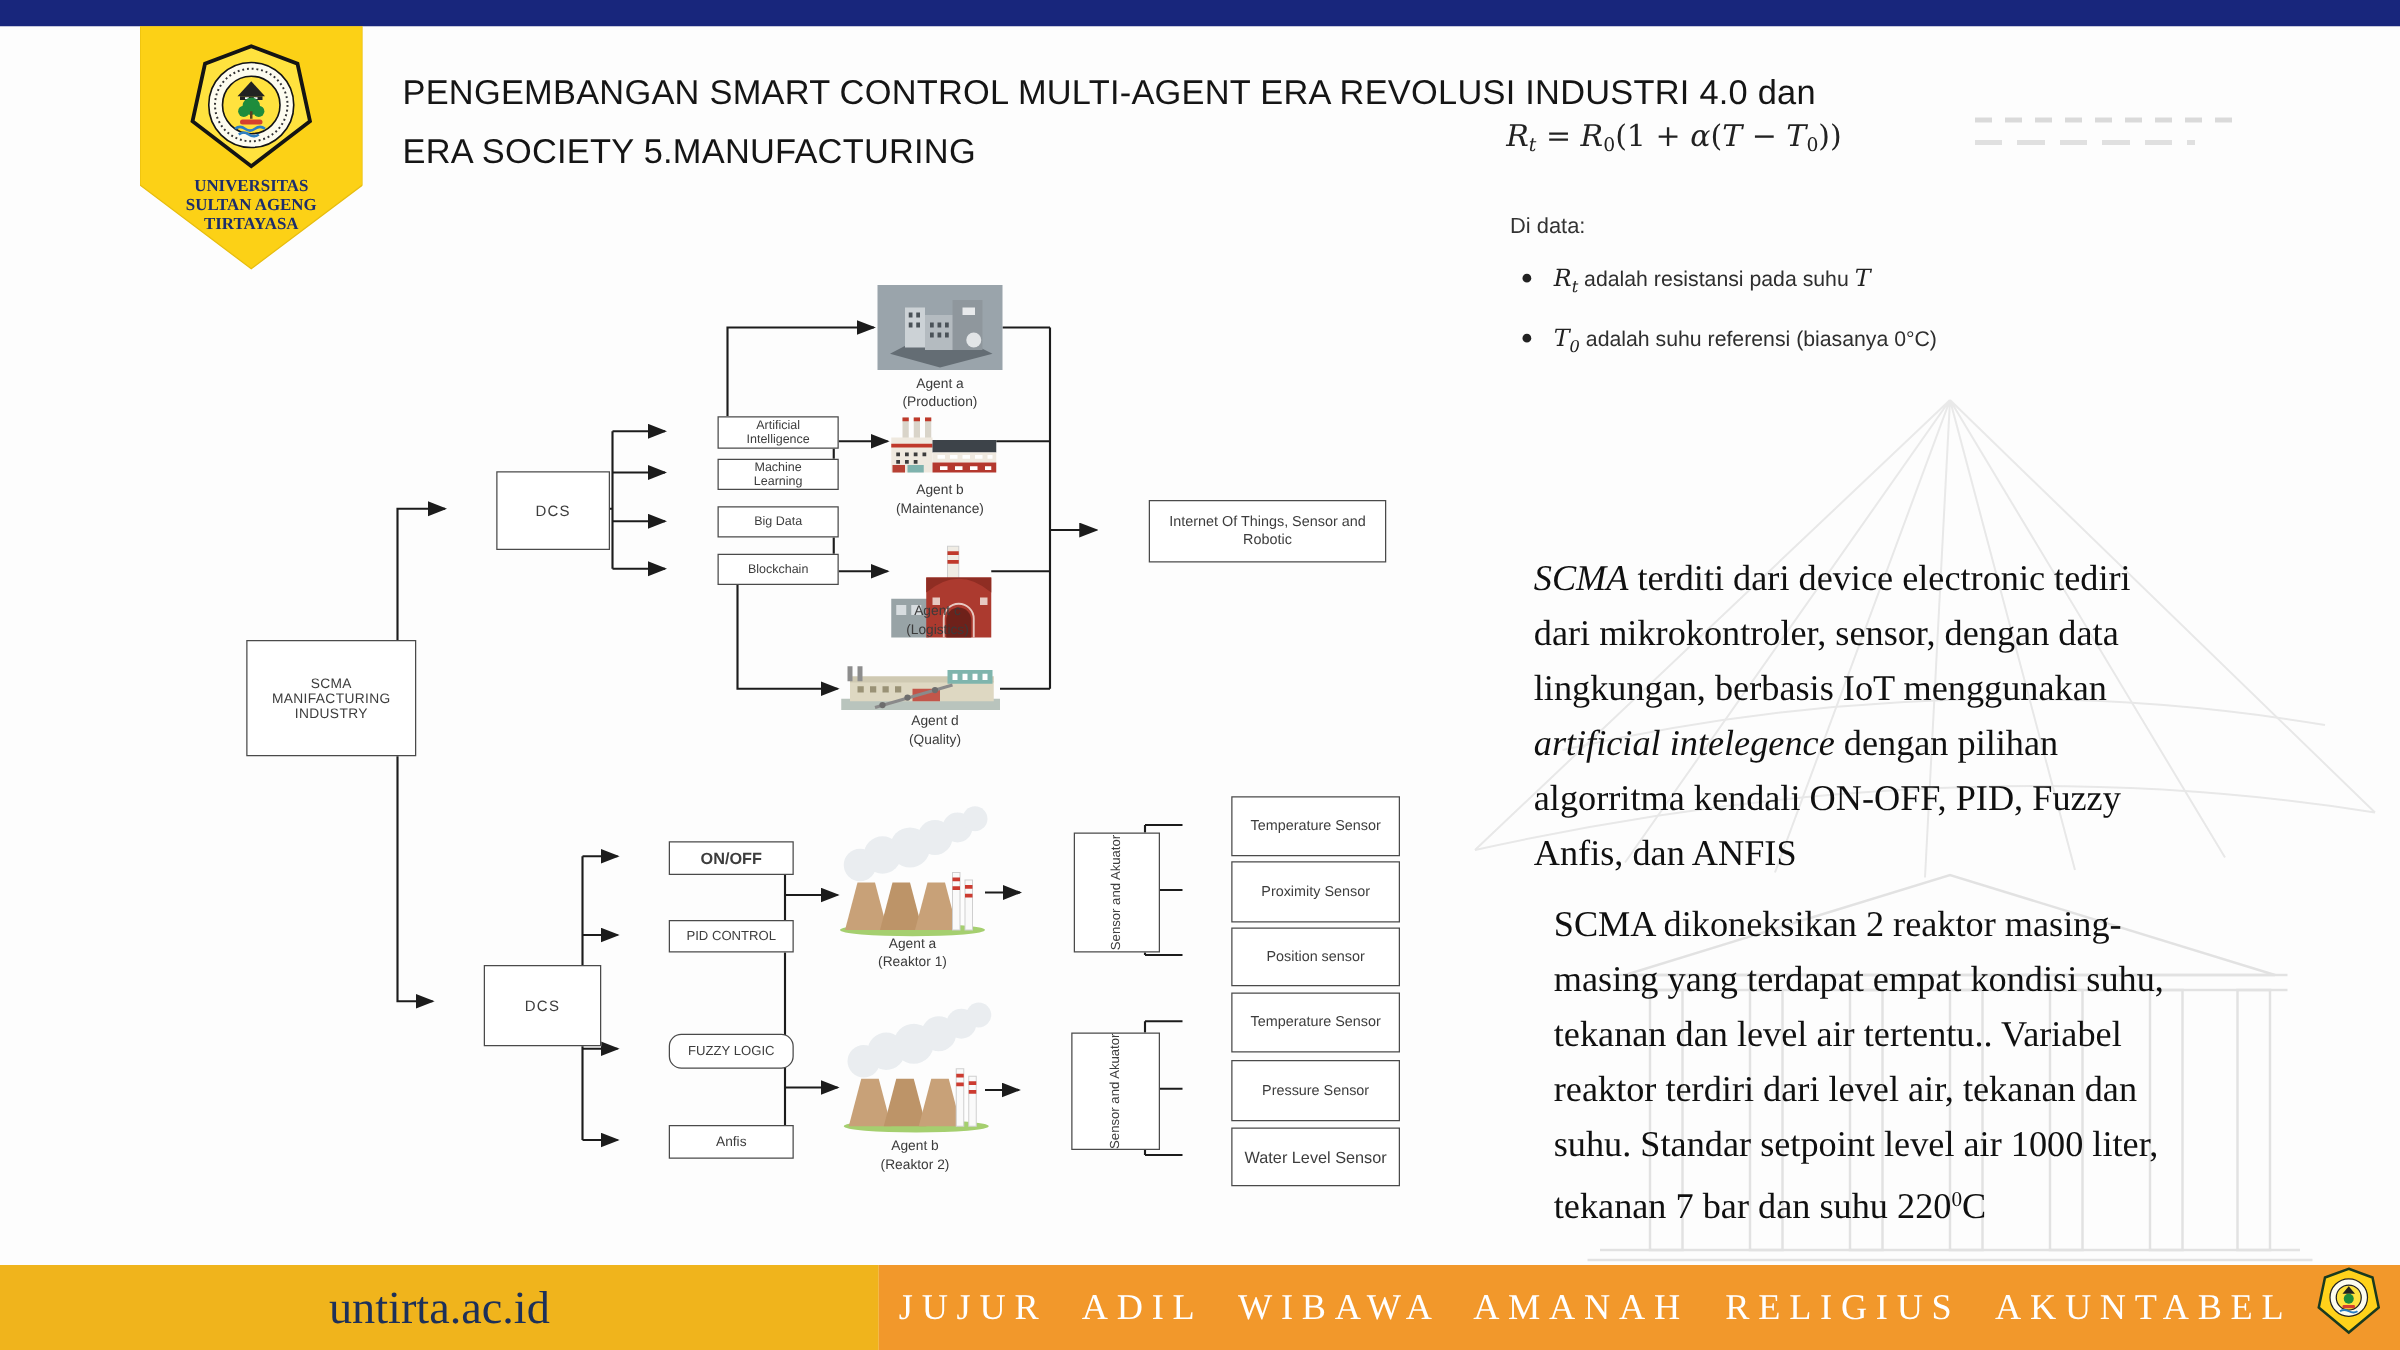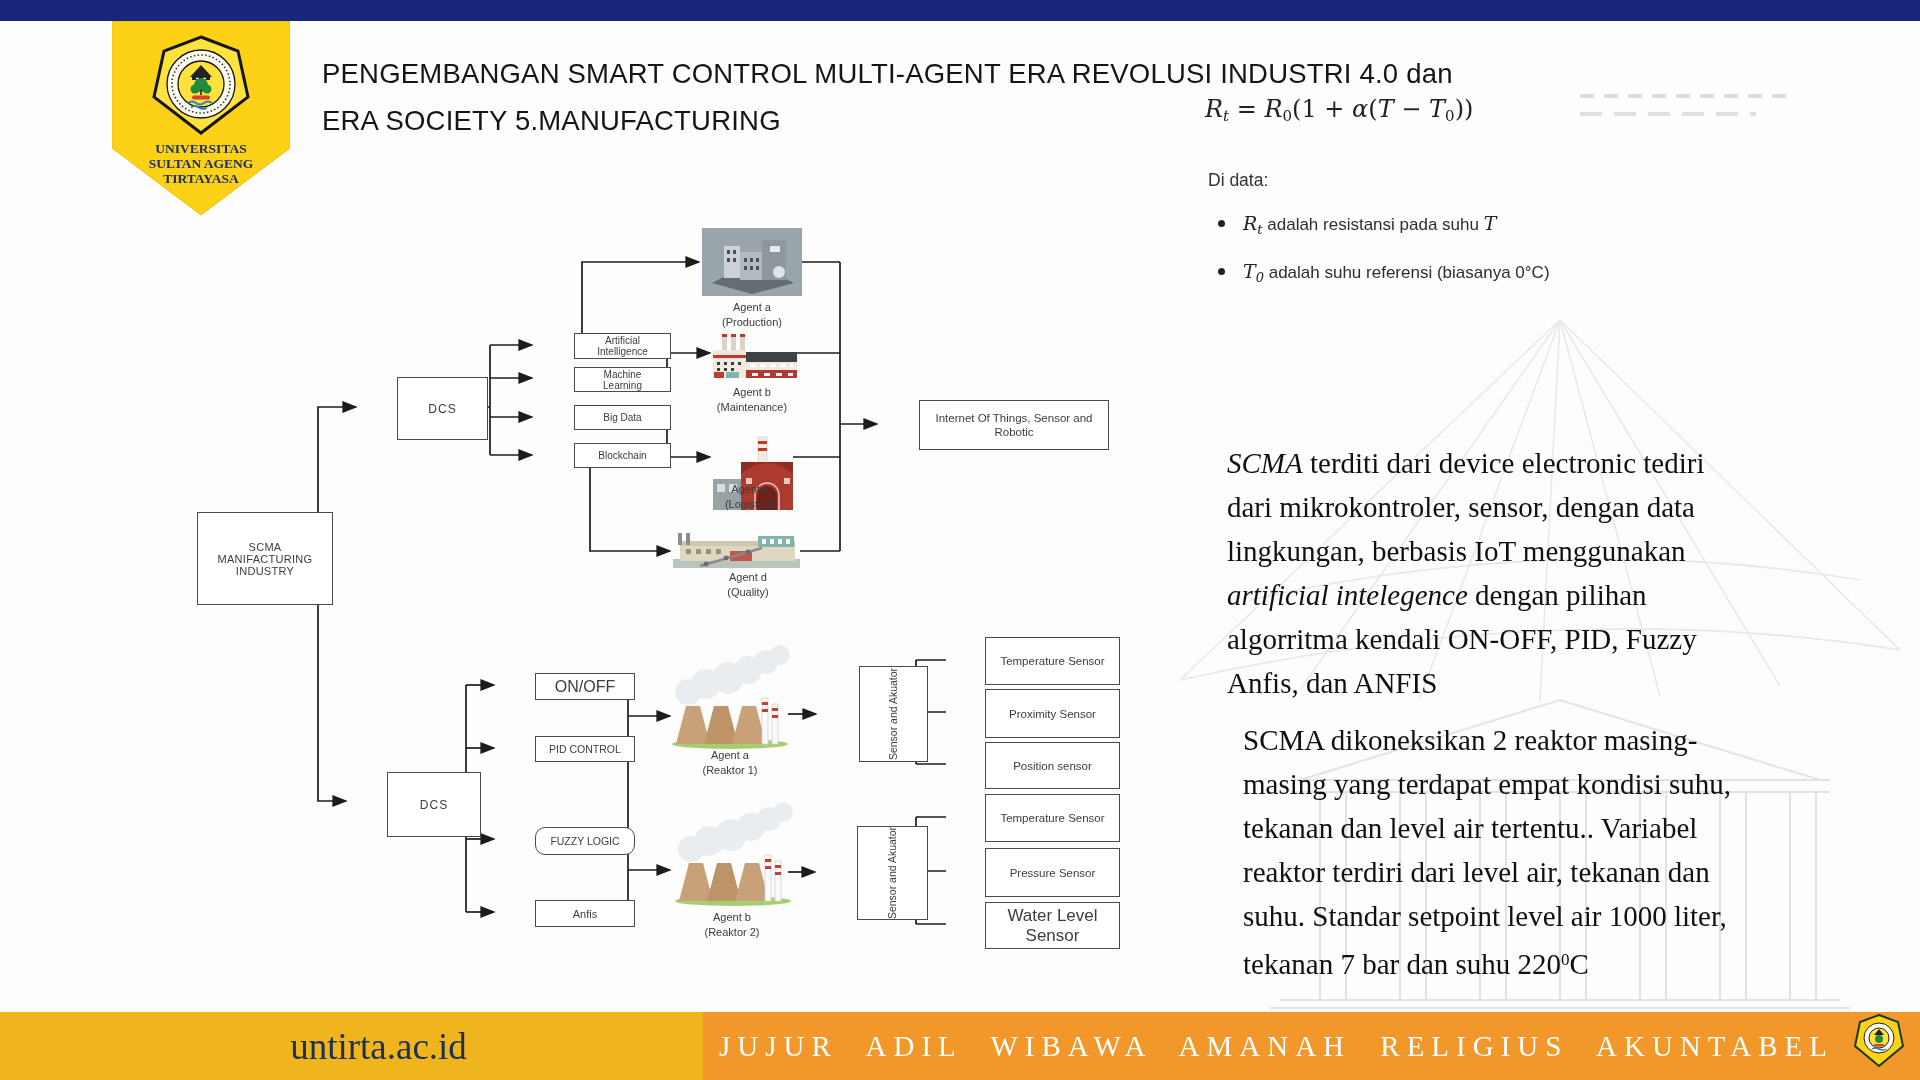--- a/index.html
+++ b/index.html
@@ -37,21 +37,21 @@
         justify-content:center;text-align:center;color:#3d3d3d;white-space:pre-line;margin-left:39px;}
   .lbl{color:#3b3b3b;text-align:center;white-space:pre-line;font-size:11px;line-height:14.5px;}
   .vtext{display:flex;align-items:center;justify-content:center;}
   .vtext span{transform:rotate(-90deg);white-space:nowrap;font-size:10.5px;color:#3d3d3d;}
   svg{display:block;}
   .diagram{left:0;top:0;pointer-events:none;}
   .watermark{left:1000px;top:300px;pointer-events:none;}
   
   .footer-yellow{left:0;top:1012px;width:703px;height:68px;background:#f0b41c;display:flex;
       align-items:center;justify-content:center;font-family:"Liberation Serif",serif;
-      font-size:37px;color:#1d3059;padding-left:27px;}
+      font-size:37px;color:#1d3059;}
   .footer-orange{left:703px;top:1012px;width:1217px;height:68px;background:#f2982b;display:flex;
       align-items:center;justify-content:center;font-family:"Liberation Serif",serif;
       font-size:29px;color:#fff;letter-spacing:7px;word-spacing:15px;padding-right:70px;
       box-sizing:border-box;}
   .minilogo{left:1852px;top:1013px;}
   .pennant{left:112px;top:21px;}
   .pennant text{font-family:"Liberation Serif",serif;font-weight:bold;fill:#1c2d6b;}
 </style>
 </head>
 <body>
@@ -313,39 +313,39 @@
   <div class="abs lbl" style="left:692px;top:300px;width:120px;">Agent a
 (Production)</div>
   <div class="abs lbl" style="left:690px;top:385px;width:124px;">Agent b
 (Maintenance)</div>
   <div class="abs lbl" style="left:688px;top:482px;width:124px;">Agent c
 (Logistics)</div>
   <div class="abs lbl" style="left:686px;top:570px;width:124px;">Agent d
 (Quality)</div>
 
   <div class="abs dbox" style="left:348px;top:772px;width:92px;height:63px;font-size:12px;letter-spacing:1px;">DCS</div>
-  <div class="abs dbox" style="left:496px;top:673px;width:98px;height:25px;font-size:16px;">ON/OFF</div>
+  <div class="abs dbox" style="left:496px;top:673px;width:98px;height:25px;font-size:13px;font-weight:bold;">ON/OFF</div>
   <div class="abs dbox" style="left:496px;top:736px;width:98px;height:24px;font-size:10.5px;text-align:center;">PID CONTROL</div>
   <div class="abs dbox" style="left:496px;top:827px;width:98px;height:26px;font-size:10.5px;border-radius:10px;">FUZZY LOGIC</div>
   <div class="abs dbox" style="left:496px;top:900px;width:98px;height:25px;font-size:11px;">Anfis</div>
 
   <div class="abs dbox vtext" style="left:820px;top:666px;width:67px;height:94px;"><span>Sensor and Akuator</span></div>
   <div class="abs dbox vtext" style="left:818px;top:826px;width:69px;height:92px;"><span>Sensor and Akuator</span></div>
 
   <div class="abs lbl" style="left:668px;top:748px;width:124px;">Agent a
 (Reaktor 1)</div>
   <div class="abs lbl" style="left:670px;top:910px;width:124px;">Agent b
 (Reaktor 2)</div>
 
   <div class="abs dbox" style="left:946px;top:637px;width:133px;height:46px;font-size:11.5px;">Temperature Sensor</div>
   <div class="abs dbox" style="left:946px;top:689px;width:133px;height:47px;font-size:11.5px;">Proximity Sensor</div>
   <div class="abs dbox" style="left:946px;top:742px;width:133px;height:45px;font-size:11.5px;">Position sensor</div>
   <div class="abs dbox" style="left:946px;top:794px;width:133px;height:46px;font-size:11.5px;">Temperature Sensor</div>
   <div class="abs dbox" style="left:946px;top:848px;width:133px;height:47px;font-size:11.5px;">Pressure Sensor</div>
-  <div class="abs dbox" style="left:946px;top:902px;width:133px;height:45px;font-size:17px;">Water Level Sensor</div>
+  <div class="abs dbox" style="left:946px;top:902px;width:133px;height:45px;font-size:13px;">Water Level Sensor</div>
 
   <svg class="abs pennant" width="178" height="198" viewBox="0 0 178 198">
     <polygon points="0,0 178,0 178,127 89,194 0,127" fill="#fcd116" stroke="#e8bd0d" stroke-width="1"></polygon>
     <g>
       <path d="M89,16 L126,30 L136,76 L89,112 L42,76 L52,30 Z" fill="#ffe23e" stroke="#141414" stroke-width="3"></path>
       <circle cx="89" cy="63" r="34" fill="#fdfcef" stroke="#141414" stroke-width="1.3"></circle>
       <circle cx="89" cy="63" r="29" fill="none" stroke="#333" stroke-width="1.6" stroke-dasharray="1.5,2.3"></circle>
       <circle cx="89" cy="63" r="23" fill="#ffe23e" stroke="#141414" stroke-width="1.3"></circle>
       <polygon points="89,44 100,56 78,56" fill="#222"></polygon>
       <rect x="80" y="56" width="18" height="3" fill="#222"></rect>

